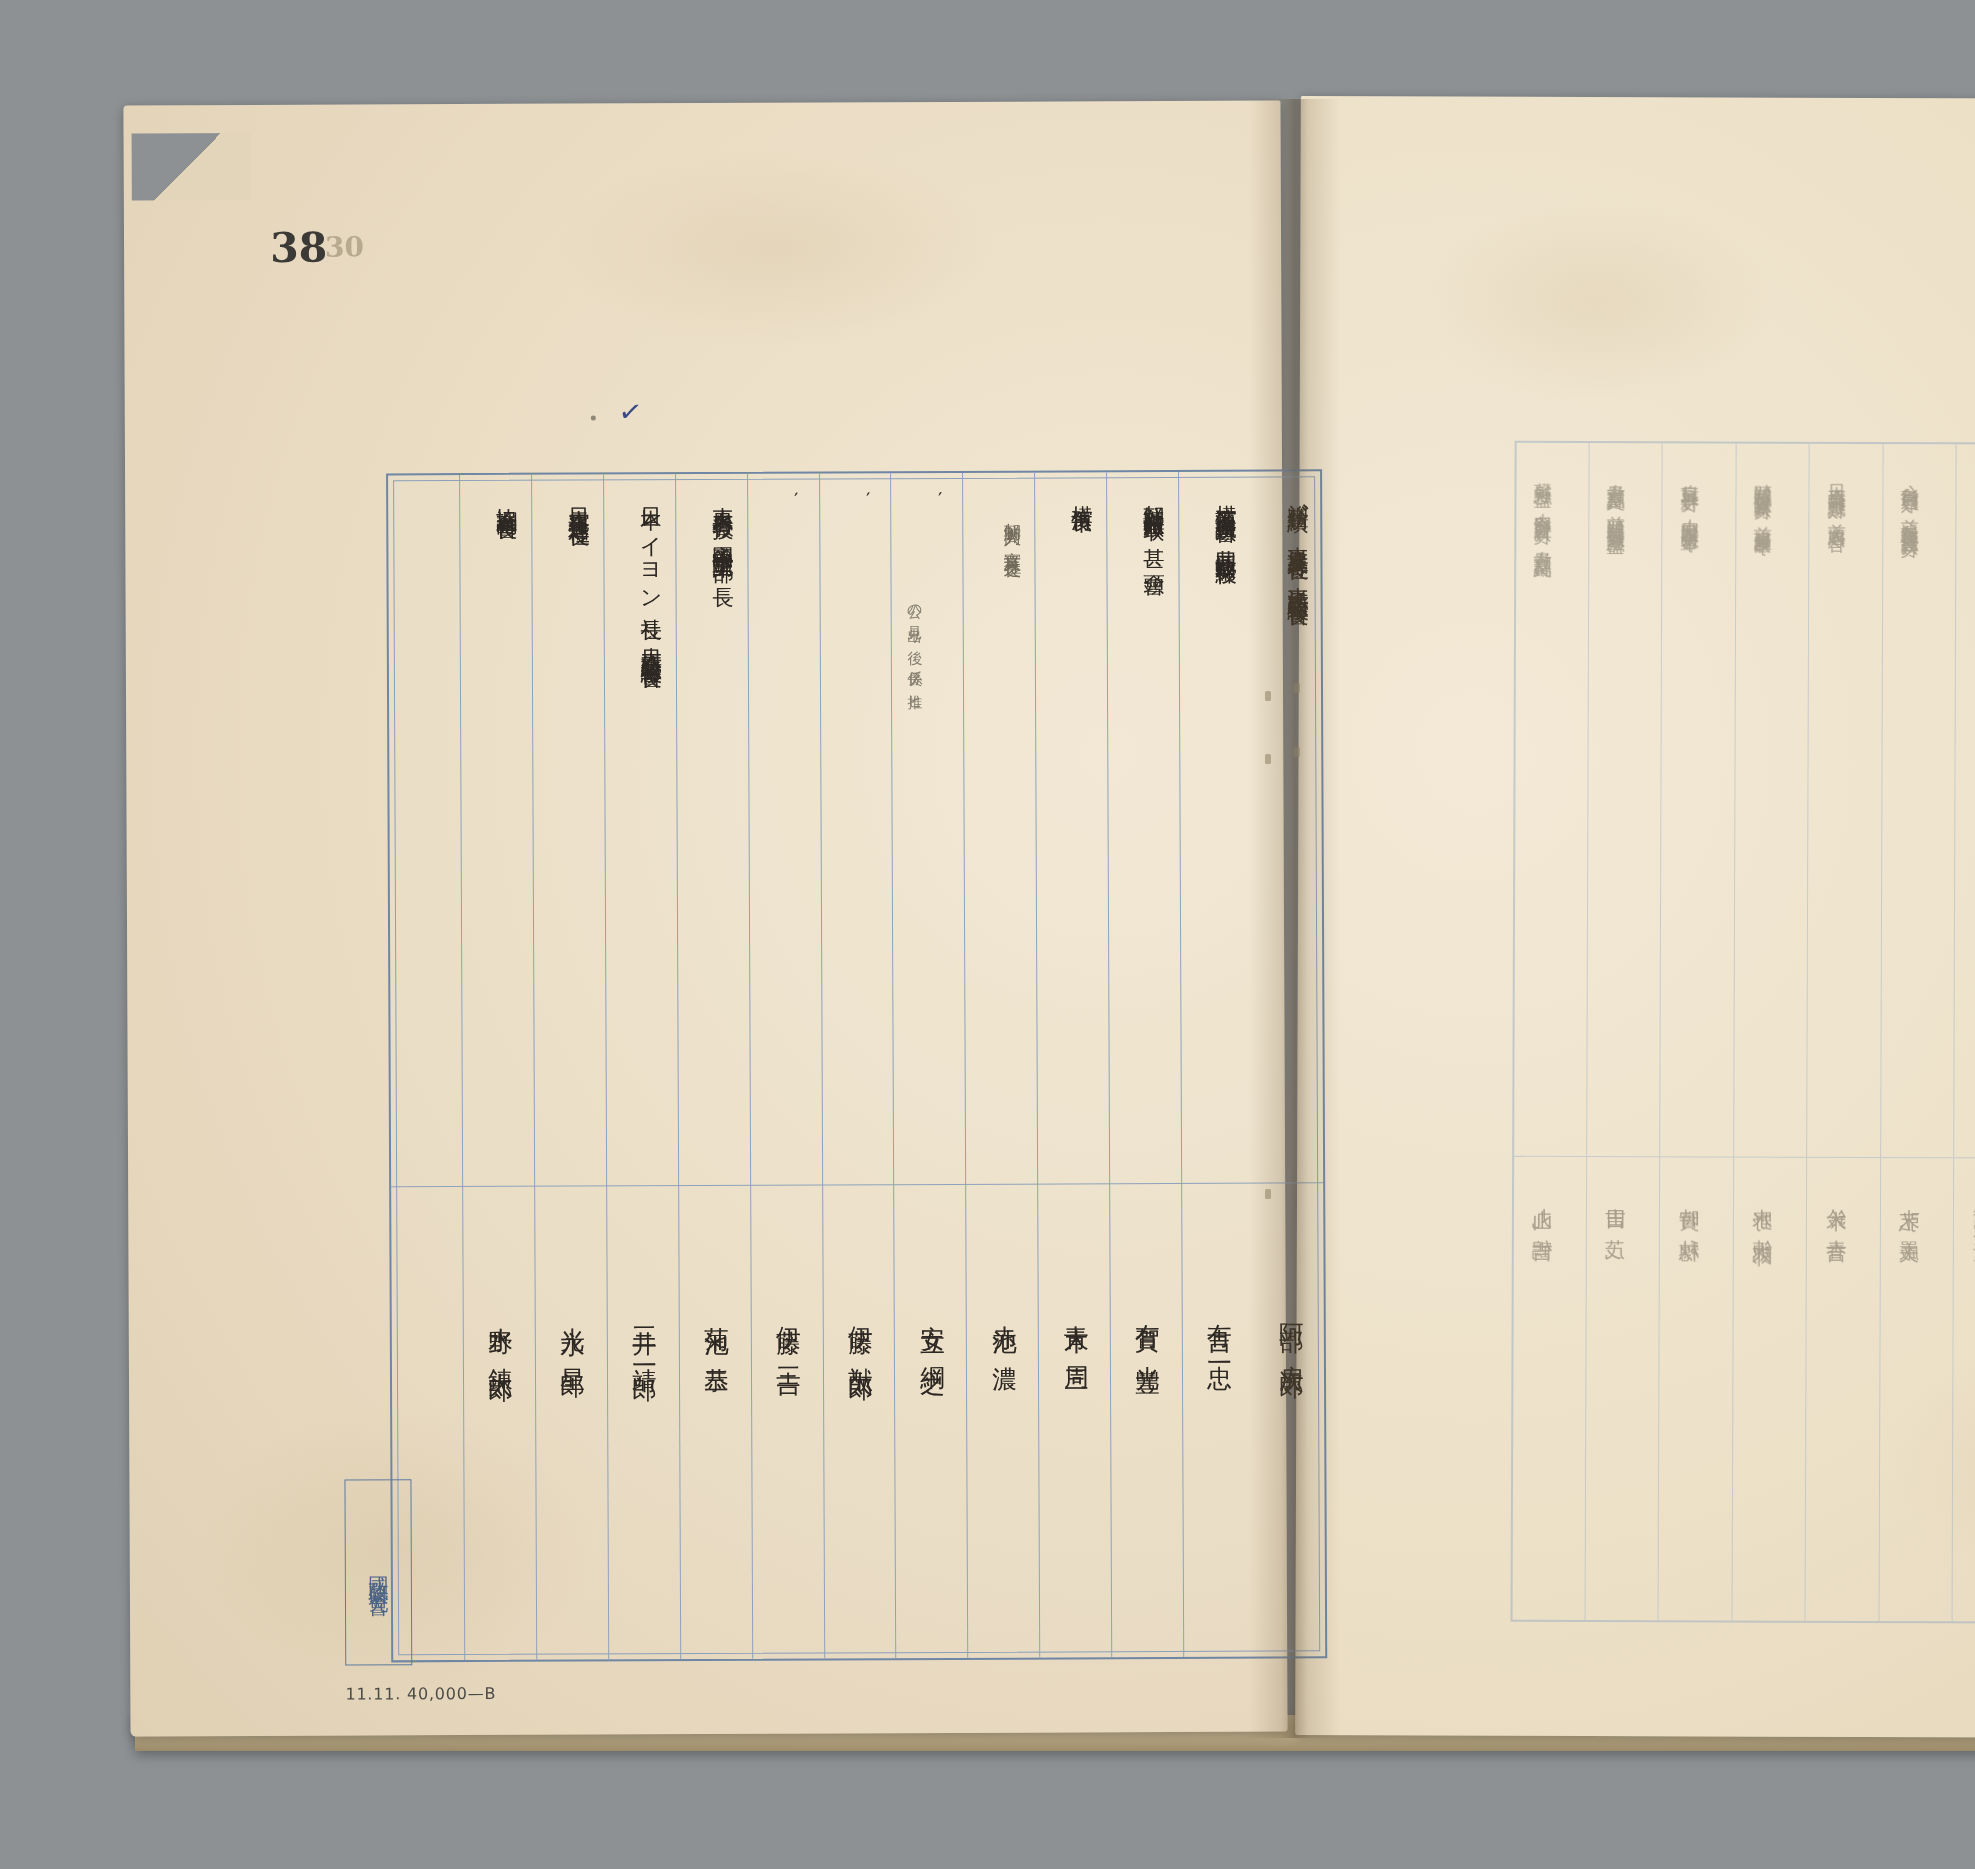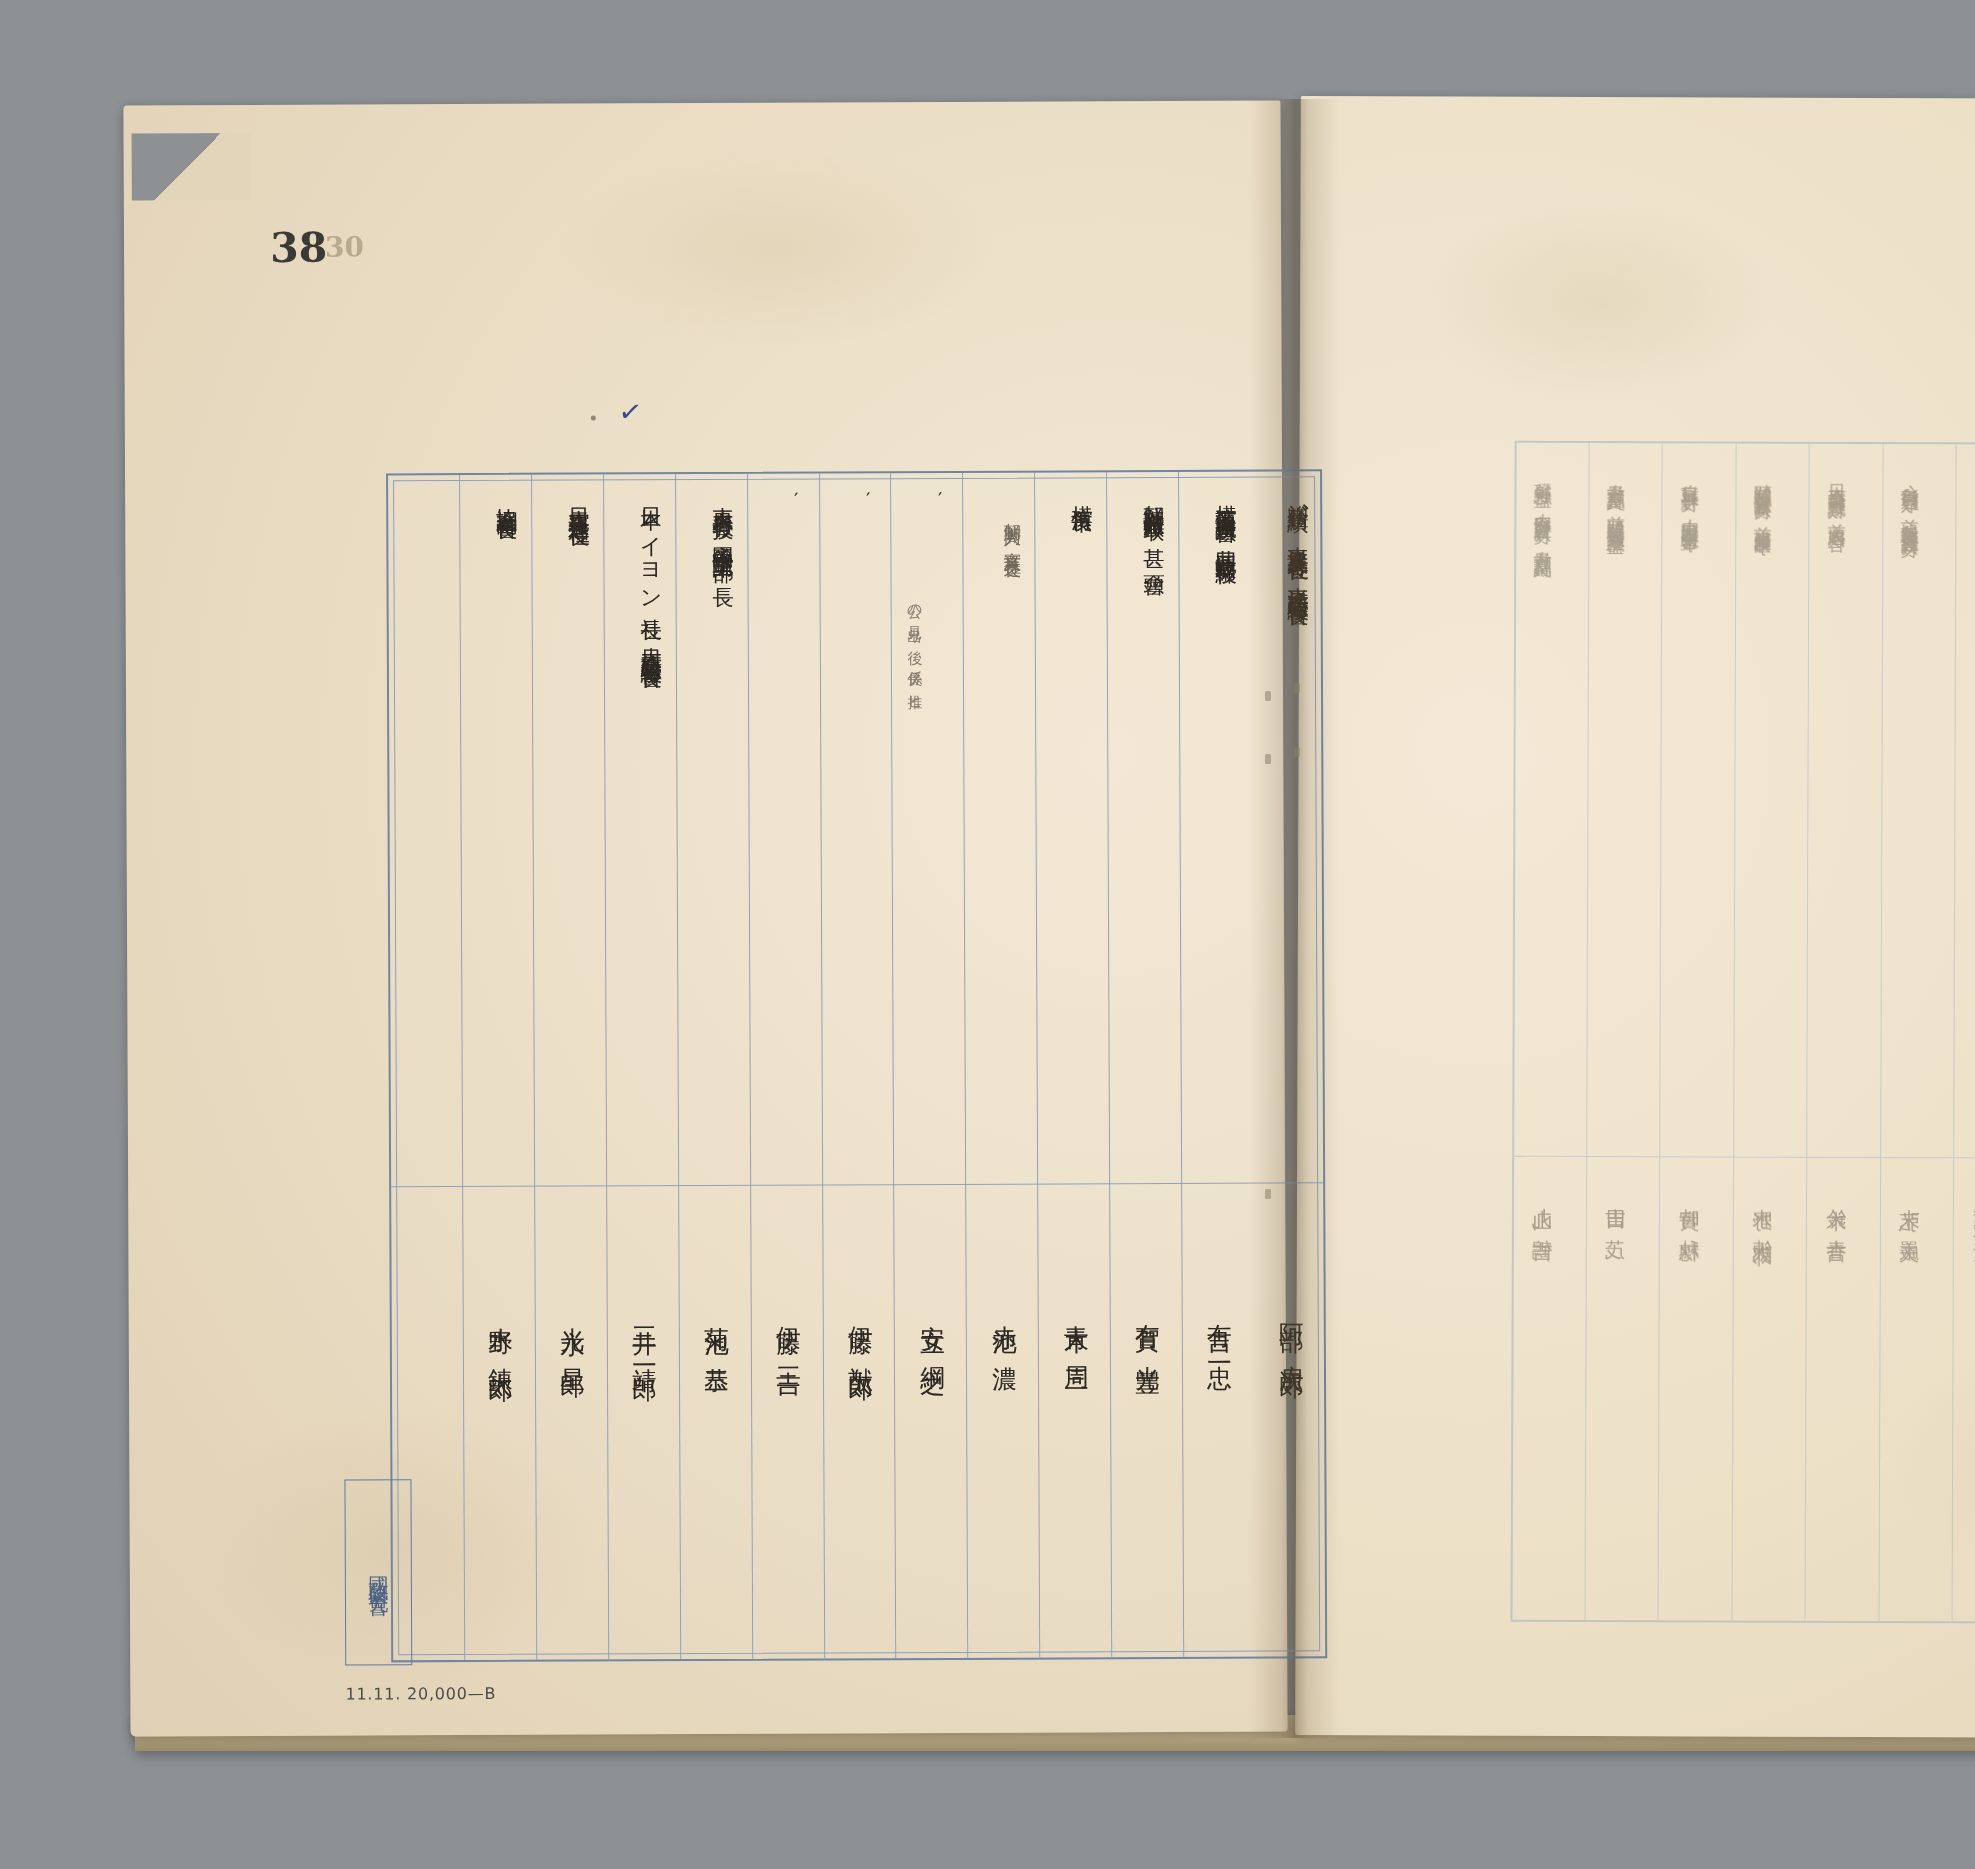--- a/index.html
+++ b/index.html
@@ -367,21 +367,21 @@
 
       <div class="vcol title-text ink" style="right:803px;">協調會副會長</div>
       <div class="vcol name-text ink" style="right:807px;">水野 錬太郎</div>
 
       <div class="pencil-note" style="right:397px; top:119px;">公の見出り後　係長ノ推ヒ</div>
     </div>
 
     <div class="stamp">
       <span>國政研究會</span>
     </div>
-    <div class="imprint">11.11. 20,000—B</div>
+    <div class="imprint">11.11. 40,000—B</div>
 
     <div class="corner-curl"></div>
   </div>
 
   <div class="gutter"></div>
   <div class="gmark" style="position:absolute; left:1146px; top:616px;"></div>
   <div class="gmark" style="position:absolute; left:1146px; top:679px;"></div>
   <div class="gmark" style="position:absolute; left:1146px; top:1114px;"></div>
   <div class="gmark" style="position:absolute; left:1175px; top:608px;"></div>
   <div class="gmark" style="position:absolute; left:1175px; top:672px;"></div>

